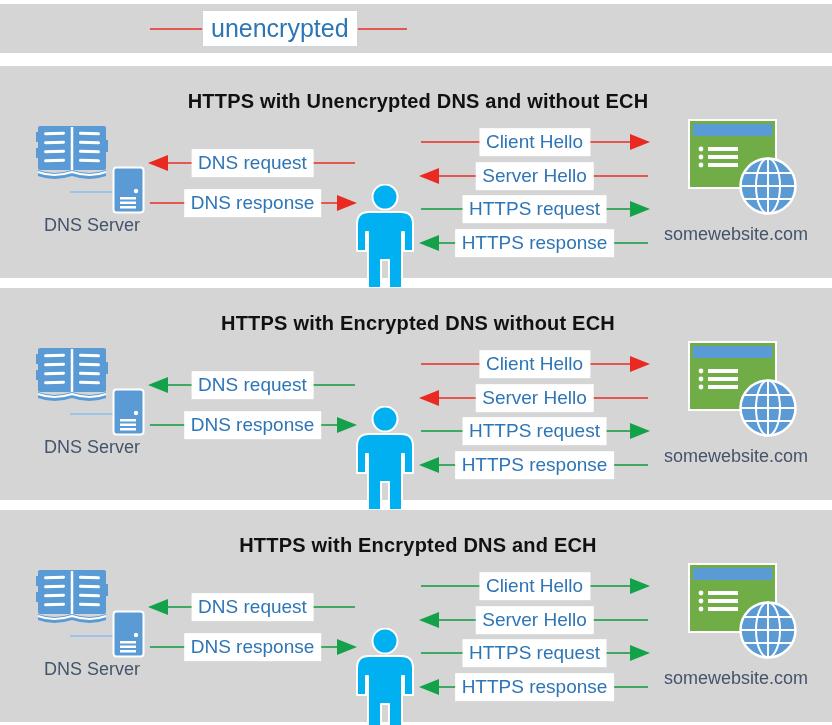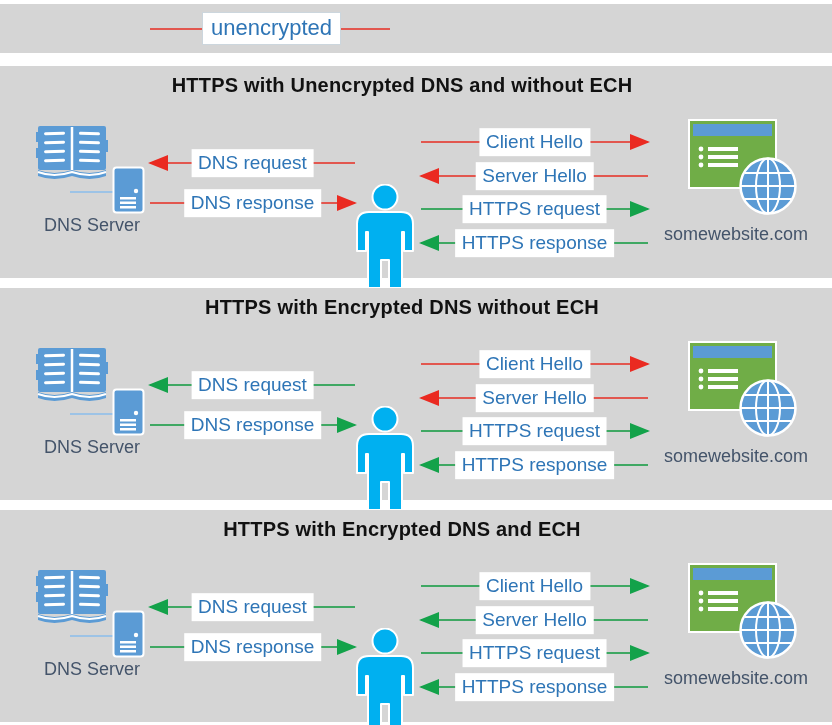--- a/index.html
+++ b/index.html
@@ -2,28 +2,28 @@
 <html style="--red-line: #e2574f; --red-head: #ea2a21; --green-line: #3fa863; --green-head: #13a24a; --panel-bg: #d5d5d5; --label-text: #2e75b6; --caption-text: #44546a; --person-blue: #00b0f0; --office-blue: #5b9bd5; --window-green: #70ad47;"><head>
 <meta charset="utf-8">
 <style>
   html,body{margin:0;padding:0;background:#ffffff;}
   body{width:832px;height:725px;font-family:"Liberation Sans",sans-serif;position:relative;overflow:hidden;}
 
   
   .legend-bar{position:relative;margin-top:4px;height:49px;background:#d5d5d5;}
   .legend-item{position:absolute;top:0;height:49px;display:flex;align-items:center;}
   .legend-item .l-line{height:2px;display:inline-block;}
-  .legend-label{background:#fff;border:1px solid #ccd6dd;color:#2e75b6;font-size:22px;line-height:1.3;padding:1px 8px;white-space:nowrap;}
+  .legend-label{background:#fff;border:1px solid #ccd6dd;color:#2e75b6;font-size:25px;line-height:1.3;padding:1px 8px;white-space:nowrap;}
   .legend-item[data-color="red"] .l-line{background:var(--red-line);}
   .legend-item[data-color="green"] .l-line{background:var(--green-line);}
 
   
   .panel{position:relative;width:832px;height:212px;background:#d5d5d5;margin-top:13px;}
   .panel + .panel{margin-top:10px;}
-  .panel-title{position:absolute;left:0;top:8px;width:804px;margin:0;text-align:center;
+  .panel-title{position:absolute;left:0;top:8px;width:804px;margin:16px;text-align:center;
                font-size:20px;font-weight:bold;color:#111;letter-spacing:0.2px;}
 
   .caption{position:absolute;color:#44546a;font-size:18px;white-space:nowrap;}
 
   
   .arrow{position:absolute;height:0;}
   .arrow.left-side{left:150px;width:205px;}
   .arrow.right-side{left:421px;width:227px;}
   .a-line{position:absolute;left:0;right:0;top:-1px;height:2px;}
   .a-head{position:absolute;top:-8px;width:0;height:0;border-top:8px solid transparent;border-bottom:8px solid transparent;}

